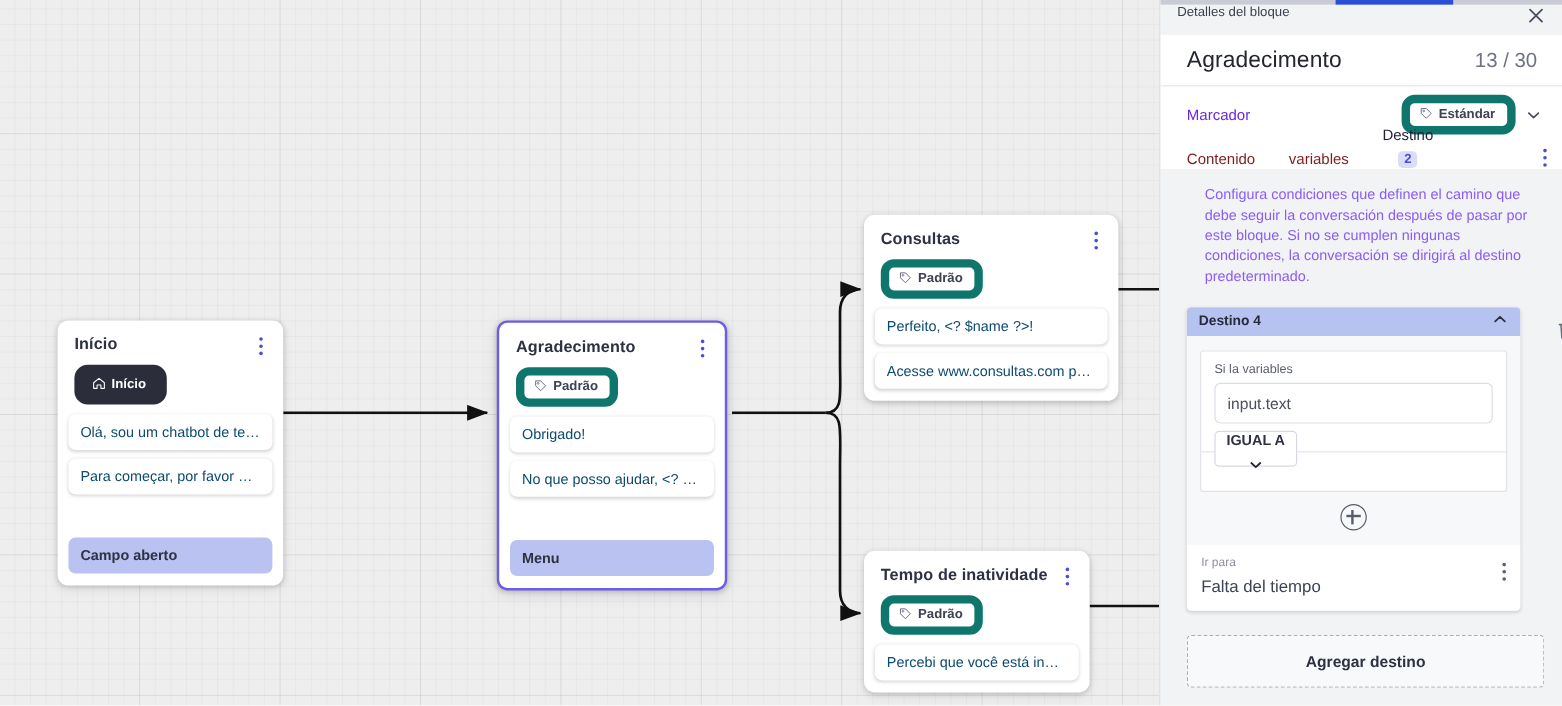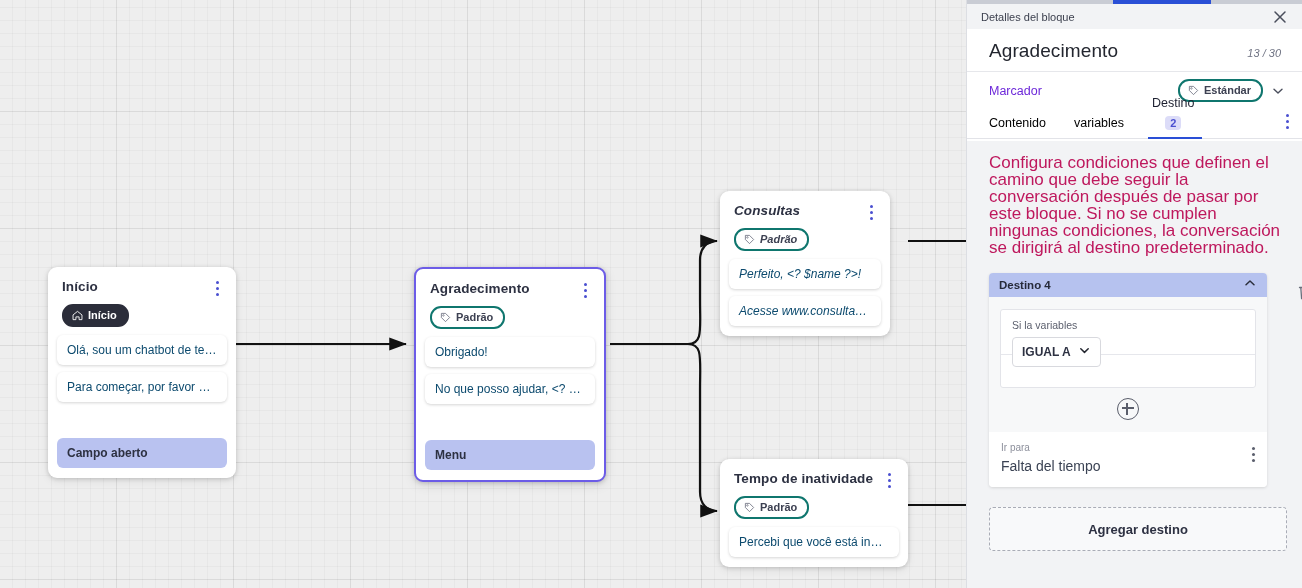--- a/index.html
+++ b/index.html
@@ -51,24 +51,24 @@
   }
   .kebab {
     position: absolute; right: 11px; top: 12px;
     width: 16px; height: 18px;
     display: flex; flex-direction: column;
     align-items: center; justify-content: center; gap: 3px;
     cursor: pointer;
   }
   .kebab i { display:block; width: 3px; height: 3px; border-radius: 50%; background: #4a4fd0; }
   .chip {
-    display: inline-flex; align-items: center; gap: 5px;
+    display: inline-flex; align-items: flex-start; gap: 5px;
     margin-top: 9px;
     padding: 3px 10px 3px 8px;
-    border: 2px solid #0f766e;
+    border: 7px solid #0f766e;
     border-radius: 11px;
     font-size: 11px;
     color: #3d4152;
     font-weight: 600;
     background: #fff;
     line-height: 13px;
   }
   .chip.dark {
     background: #2b2d3a; border-color: #2b2d3a; color: #ffffff;
   }
@@ -105,56 +105,56 @@
     box-sizing: border-box;
     overflow: hidden;
   }
   #tabstrip {
     position:absolute; left:0; top:0; width:336px; height:4px;
     background:#c9ccd4;
   }
   #tabstrip .active-tab { position:absolute; left:146px; top:0; width:98px; height:4px; background:#2a4fd6; }
   .panel-topbar {
     position: absolute; left: 0; top: 4px; width: 336px; height: 25px;
-    background: #f2f3f5; display: flex; align-items: center;
+    background: #f2f3f5; display: flex; 
     padding: 0 14px; box-sizing: border-box;
   }
   .panel-topbar .t {
     font-size: 11px; color: #3b3f4d; flex: 1;
   }
   .close-x { width: 18px; height: 18px; cursor: pointer; }
   .panel-white {
     position: absolute; left: 0; top: 29px; width: 336px; height: 112px;
     background: #ffffff; box-sizing: border-box;
   }
   .title-row {
     display: flex; align-items: baseline;
     padding: 11px 22px 9px 22px;
     border-bottom: 1px solid #e6e7eb;
     margin: 0 0 0 0;
   }
   .title-row .h {
     flex: 1; font-size: 19px; color: #23262f; font-weight: 400; letter-spacing: .1px;
   }
-  .title-row .cnt { font-size: 11px; color: #6f7383; font-style: italic; }
+  .title-row .cnt { font-size: 17px; color: #6f7383; }
   .marcador-row {
     display: flex; align-items: center;
     padding: 7px 18px 7px 22px;
   }
   .marcador-row .lbl { flex: 1; font-size: 12.5px; color: #6d28d9; }
   .chev { width: 14px; height: 14px; margin-left: 8px; }
   .tabs {
     display: flex; align-items: flex-end;
     padding: 0 14px 0 22px;
     height: 30px;
     border-bottom: 1px solid #e2e3e8;
     box-sizing: border-box;
   }
   .tab {
-    font-size: 12.5px; color: #000000;
+    font-size: 12.5px; color: #7f1d1d;
     padding: 0 0 8px 0; margin-right: 28px;
     cursor: pointer; position: relative;
     display: flex; align-items: center; gap: 6px;
   }
   .tab.active { color: #1d2030; flex-direction: column; }
   .tab.active::after {
     content: ""; position: absolute; left: -4px; right: -8px; bottom: -1px;
     height: 2px; background: #2a4fd6;
   }
   .tab .badge {
@@ -167,21 +167,21 @@
     display: flex; flex-direction: column; gap: 3px; align-items: center;
     padding-bottom: 9px; cursor: pointer;
   }
   .tabs .kebab2 i { width: 3px; height: 3px; border-radius: 50%; background: #4a4fd0; }
 
   .panel-body {
     position: absolute; left: 0; top: 141px; width: 336px; height: 447px;
     box-sizing: border-box; padding: 13px 22px 0 22px;
     background: #f2f3f5;
   }
-  .desc { font-size: 17px; color: #be185d; line-height: 17px; }
+  .desc { font-size: 12px; color: #8b5cf6; line-height: 17px; margin-left: 15px; }
 
   .dest-wrap { position: relative; margin-top: 17px; }
   .dest-card {
     width: 278px;
     background: #f7f8f9;
     border-radius: 4px;
     box-shadow: 0 1px 3px rgba(0,0,0,0.13);
     overflow: hidden;
   }
   .dest-head {
@@ -215,20 +215,21 @@
     position: absolute; left: -11px; right: -11px; top: 17px;
     border-top: 1px solid #e6e7ec;
   }
   .op-pill {
     position: absolute; left: 0; top: 0;
     display: inline-flex; align-items: center; gap: 7px;
     border: 1px solid #d8d9de; border-radius: 4px;
     background: #fff; height: 28px; padding: 0 9px;
     font-size: 12px; color: #2d3142; font-weight: 600;
     cursor: pointer;
+    flex-direction: column;
   }
   .plus-row { display: flex; justify-content: center; padding: 10px 0 12px 0; }
   .plus {
     width: 20px; height: 20px; border-radius: 50%;
     border: 1.5px solid #5a5e6b; position: relative; cursor: pointer;
   }
   .plus::before, .plus::after {
     content: ""; position: absolute; background: #5a5e6b;
   }
   .plus::before { left: 4px; right: 4px; top: 8px; height: 1.5px; }
@@ -324,21 +325,21 @@
           <span>Padrão</span>
         </div>
       </div>
       <div class="node-body">
         <div class="msg">Obrigado!</div>
         <div class="msg">No que posso ajudar, &lt;? $name ...</div>
         <div class="msg highlight last">Menu</div>
       </div>
     </div>
 
-    <div class="node" style="left:720px; top:191px; width:170px;font-style:italic;">
+    <div class="node" style="left:720px; top:179px; width:212px;">
       <div class="node-head">
         <div class="node-title">Consultas</div>
         <div class="kebab">
             <i></i>
             <i></i>
             <i></i>
           </div>
         <div class="chip">
           <span>
             <svg width="11" height="11" viewBox="0 0 16 16">
@@ -446,20 +447,21 @@
             <div class="t">Destino 4</div>
             <span>
               <svg width="14" height="14" viewBox="0 0 14 14">
                   <path d="M3 8.8 L7 5 L11 8.8" fill="none" stroke="#2b2f3d" stroke-width="1.5" stroke-linecap="round" stroke-linejoin="round"></path>
                 </svg>
             </span>
           </div>
 
           <div class="cond-box">
             <div class="cond-lbl">Si la variables</div>
+            <div class="cond-input">input.text</div>
             <div class="op-row">
               <div class="hr"></div>
               <div class="op-pill">
                 <span>IGUAL A</span>
                 <span>
                   <svg width="13" height="13" viewBox="0 0 14 14">
                       <path d="M3 5.2 L7 9 L11 5.2" fill="none" stroke="#23262f" stroke-width="1.6" stroke-linecap="round" stroke-linejoin="round"></path>
                     </svg>
                 </span>
               </div>

